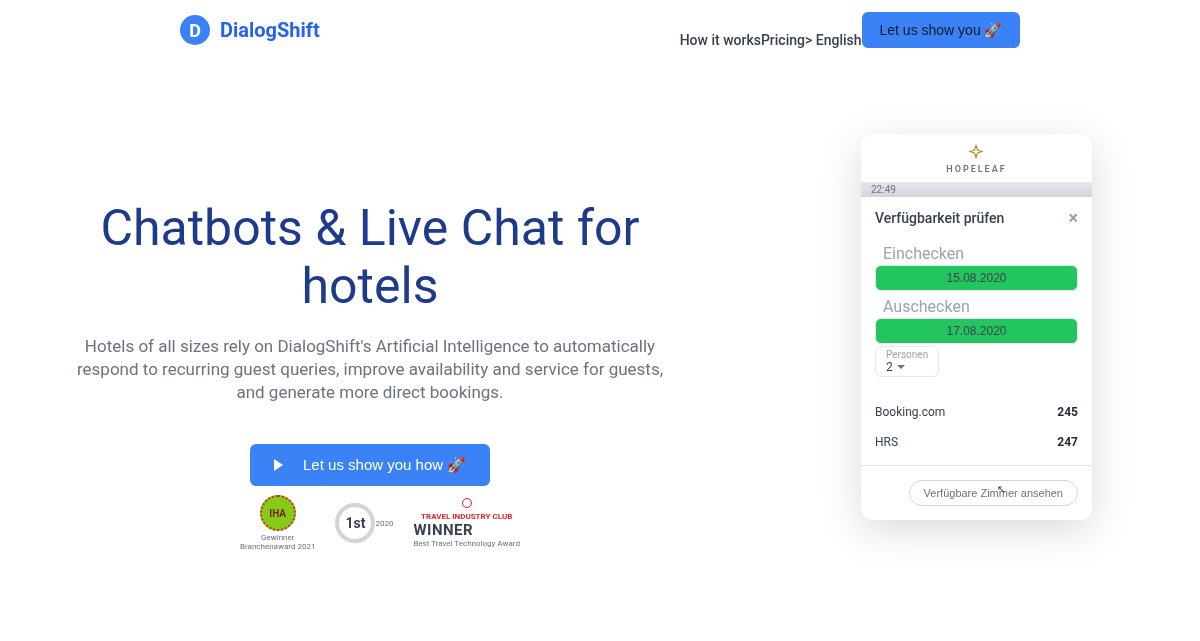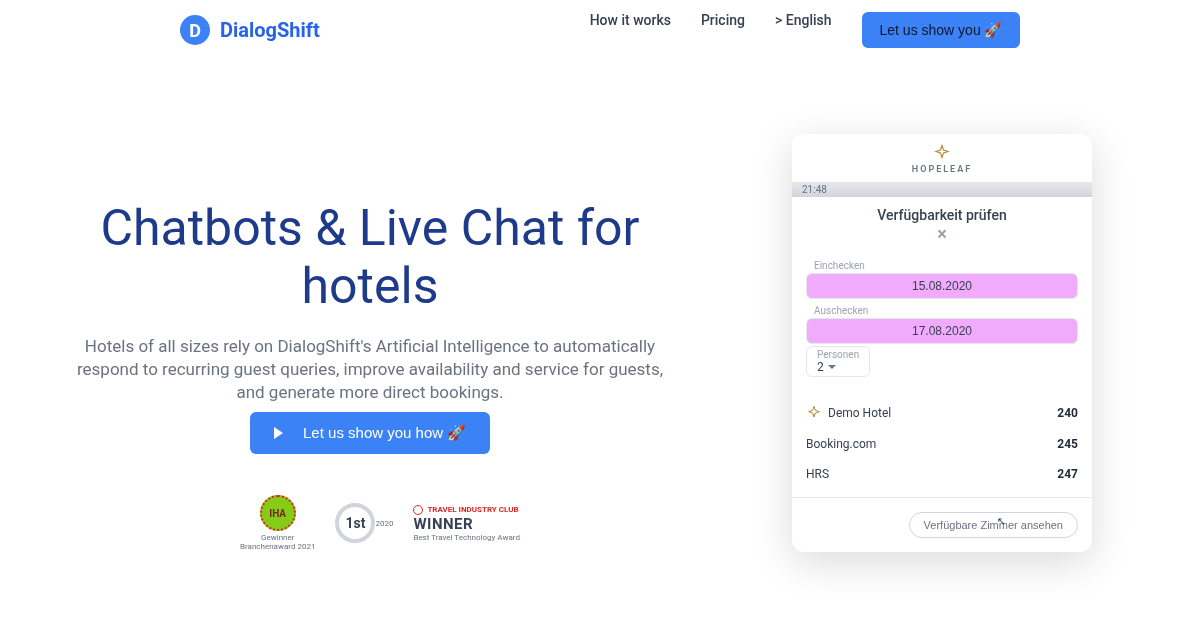--- a/index.html
+++ b/index.html
@@ -37,22 +37,21 @@
   font-weight: 700;
   font-size: 18px;
 }
 .logo-text {
   color: #2563eb;
   font-weight: 700;
   font-size: 20px;
 }
 .nav {
   display: flex;
-  align-items: flex-start;
-  gap: 30px;
+  align-items: flex-end;
 }
 .nav-link {
   color: #374151;
   font-size: 14px;
   font-weight: 500;
   cursor: pointer;
 }
 .cta-btn {
   background: #3b82f6;
   color: #0f172a;
@@ -79,21 +78,21 @@
   font-size: 50px;
   font-weight: 400;
   color: #1e3a8a;
   line-height: 1.15;
   margin-bottom: 20px;
 }
 .hero-sub {
   font-size: 17px;
   color: #6b7280;
   line-height: 1.35;
-  margin-bottom: 8px;
+  margin-bottom: 40px;
   padding: 0 30px;
 }
 .hero-btn {
   background: #3b82f6;
   color: #fff;
   border: none;
   border-radius: 6px;
   padding: 12px 24px;
   font-size: 15px;
   font-weight: 500;
@@ -143,30 +142,30 @@
 .badge-1st-circle {
   width: 40px;height:40px;border-radius:50%;
   border: 4px solid #d1d5db;
   display:flex;align-items:center;justify-content:center;
   font-weight:700;font-size:14px;color:#374151;
 }
 .winner-block {
   display:flex;flex-direction:column;
   font-size:8px;color:#6b7280;
 }
-.winner-logo{display:flex;align-items:center;gap:4px;color:#dc2626;font-size:8px;font-weight:700;}
+.winner-logo{display:flex;align-items:center;gap:4px;color:#dc2626;font-size:8px;font-weight:700;flex-direction:column;}
 .winner-logo-circle{width:10px;height:10px;border:1.5px solid #dc2626;border-radius:50%;}
 .winner-title{font-size:15px;font-weight:700;color:#374151;letter-spacing:0.5px;}
 
 
 .chat-widget {
   position: absolute;
   right: 108px;
   top: 134px;
-  width: 300px;
+  width: 231px;
   background: #fff;
   border-radius: 12px;
   box-shadow: 0 10px 40px rgba(0,0,0,0.15);
   overflow: hidden;
 }
 .chat-header {
   padding: 10px 0 8px;
   text-align: center;
   background:#fff;
 }
@@ -190,52 +189,51 @@
   background: linear-gradient(#e5e7eb,#d1d5db);
   padding: 2px 10px;
   font-size: 10px;
   color: #6b7280;
 }
 .chat-title-row {
   display: flex;
   justify-content: space-between;
   align-items: center;
   padding: 10px 14px;
-  flex-direction: column;
 }
 .chat-title {
   font-size: 14px;
   color: #374151;
   font-weight: 500;
 }
 .chat-close {
   color: #9ca3af;
   font-size: 18px;
   cursor: pointer;
   font-weight: 700;
 }
 .chat-form {
   padding: 0 14px 12px;
 }
 .field-label {
-  font-size: 10px;
+  font-size: 16px;
   color: #9ca3af;
   margin-bottom: 2px;
   margin-top: 6px;
   padding-left: 8px;
 }
 .field-input {
   width: 100%;
   border: 1px solid #e5e7eb;
   border-radius: 6px;
   padding: 5px 10px;
   font-size: 12px;
   color: #374151;
   text-align: center;
-  background:#f0abfc;
+  background:#22c55e;
 }
 .persons-wrap{
   display:inline-block;
   border:1px solid #e5e7eb;
   border-radius:6px;
   padding:2px 10px 2px 10px;
   margin-top:2px;
 }
 .persons-label{font-size:10px;color:#9ca3af;}
 .persons-value{font-size:12px;color:#374151;display:flex;align-items:center;gap:4px;}
@@ -325,49 +323,40 @@
 
 <div class="chat-widget">
   <div class="chat-header">
     <div class="hopeleaf-logo">
       <svg class="hopeleaf-icon" viewBox="0 0 24 24" fill="none" stroke="currentColor" stroke-width="1.5">
         <path d="M12 2 L14 8 L20 10 L14 12 L12 18 L10 12 L4 10 L10 8 Z"></path>
       </svg>
       <div class="hopeleaf-text">HOPELEAF</div>
     </div>
   </div>
-  <div class="chat-time">21:48</div>
+  <div class="chat-time">22:49</div>
   <div class="chat-title-row">
     <div class="chat-title">Verfügbarkeit prüfen</div>
     <div class="chat-close">×</div>
   </div>
   <div class="chat-form">
     <div class="field-label">Einchecken</div>
     <input class="field-input" value="15.08.2020" style="">
     <div class="field-label">Auschecken</div>
     <input class="field-input" value="17.08.2020" style="">
     <div class="persons-wrap">
       <div class="persons-label">Personen</div>
       <div class="persons-value">
         <span>2</span>
         <span class="caret-down"></span>
       </div>
     </div>
   </div>
   <div class="price-list">
     <div class="price-row">
-      <div class="price-name">
-        <svg class="price-hotel-icon" viewBox="0 0 24 24" fill="none" stroke="currentColor" stroke-width="1.5">
-            <path d="M12 2 L14 8 L20 10 L14 12 L12 18 L10 12 L4 10 L10 8 Z"></path>
-          </svg>
-        <span>Demo Hotel</span>
-      </div>
-      <div class="price-val">240</div>
-    </div>
-    <div class="price-row">
       <div class="price-name">Booking.com</div>
       <div class="price-val">245</div>
     </div>
     <div class="price-row">
       <div class="price-name">HRS</div>
       <div class="price-val">247</div>
     </div>
   </div>
   <div class="chat-divider"></div>
   <div class="chat-footer">

